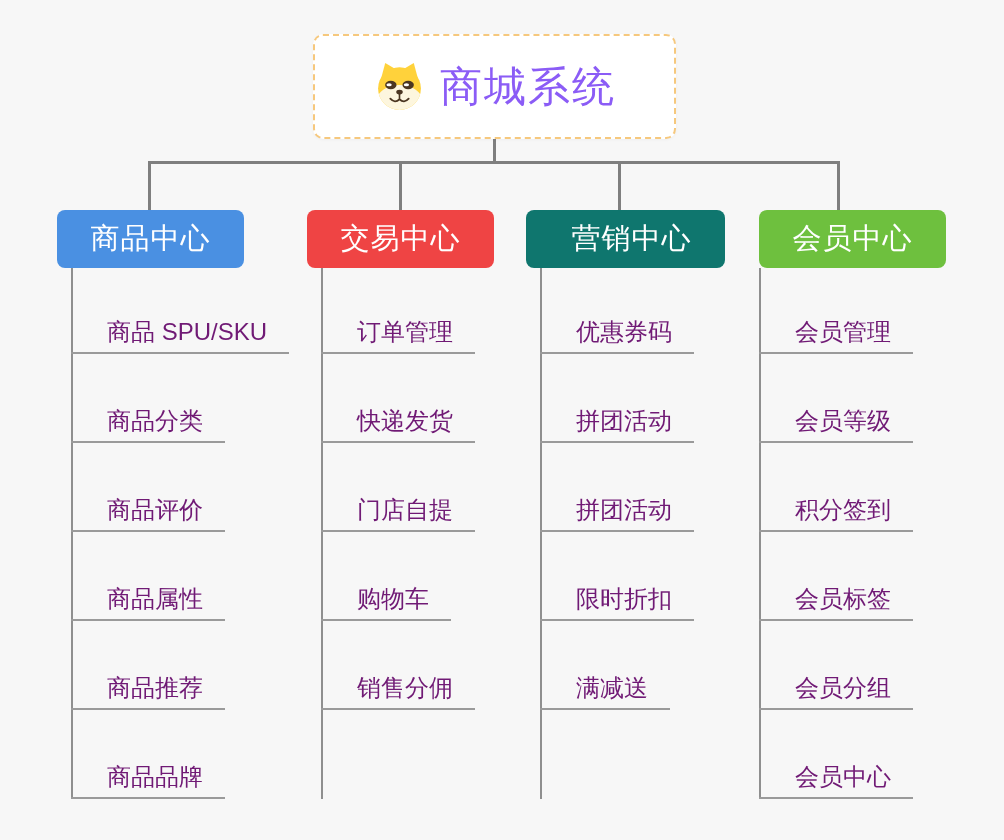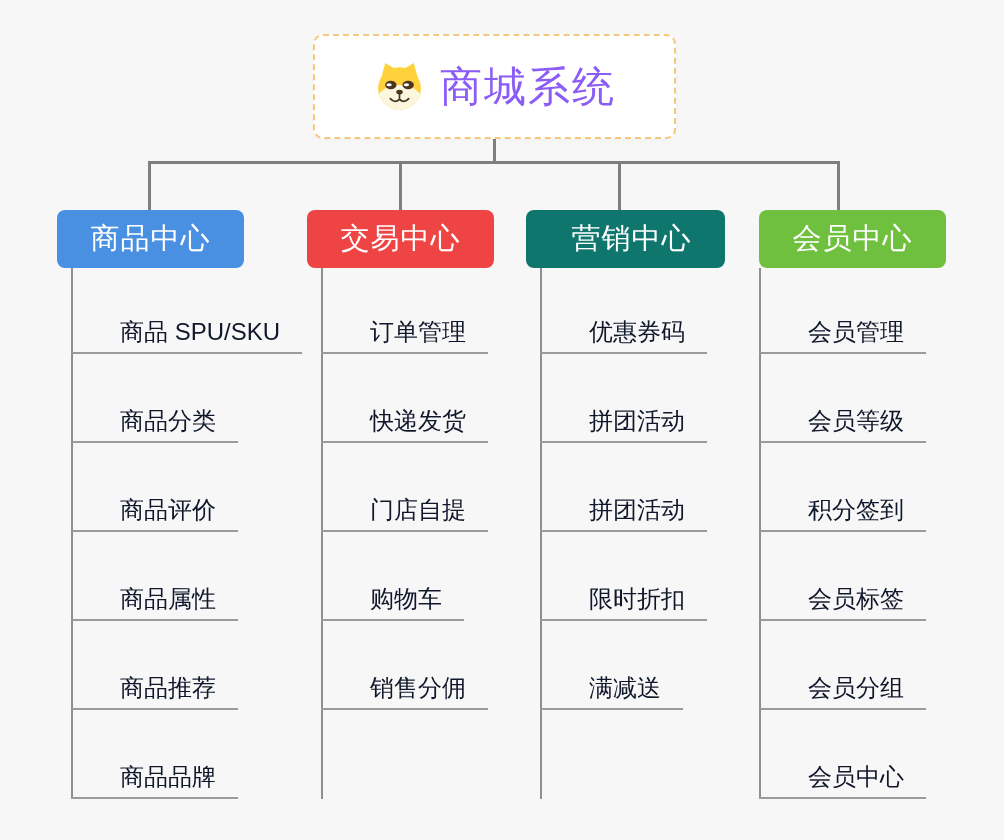--- a/index.html
+++ b/index.html
@@ -68,24 +68,24 @@
     margin:0;padding:0;
     list-style:none;
   }
   .branch-children li{
     height:89px;
     display:flex;
     align-items:flex-end;
   }
   .branch-children li span{
     display:inline-block;
-    padding:0 22px 4px 49px;
+    padding:0 22px 4px 36px;
     border-bottom:2px solid #9a9a9a;
     font-size:24px;
-    color:#0f172a;
+    color:#701a75;
     white-space:nowrap;
   }
 </style>
 </head>
 <body>
 
 <div id="canvas">
 
   <div class="conn conn-stub"></div>
   <div class="conn conn-bus"></div>

